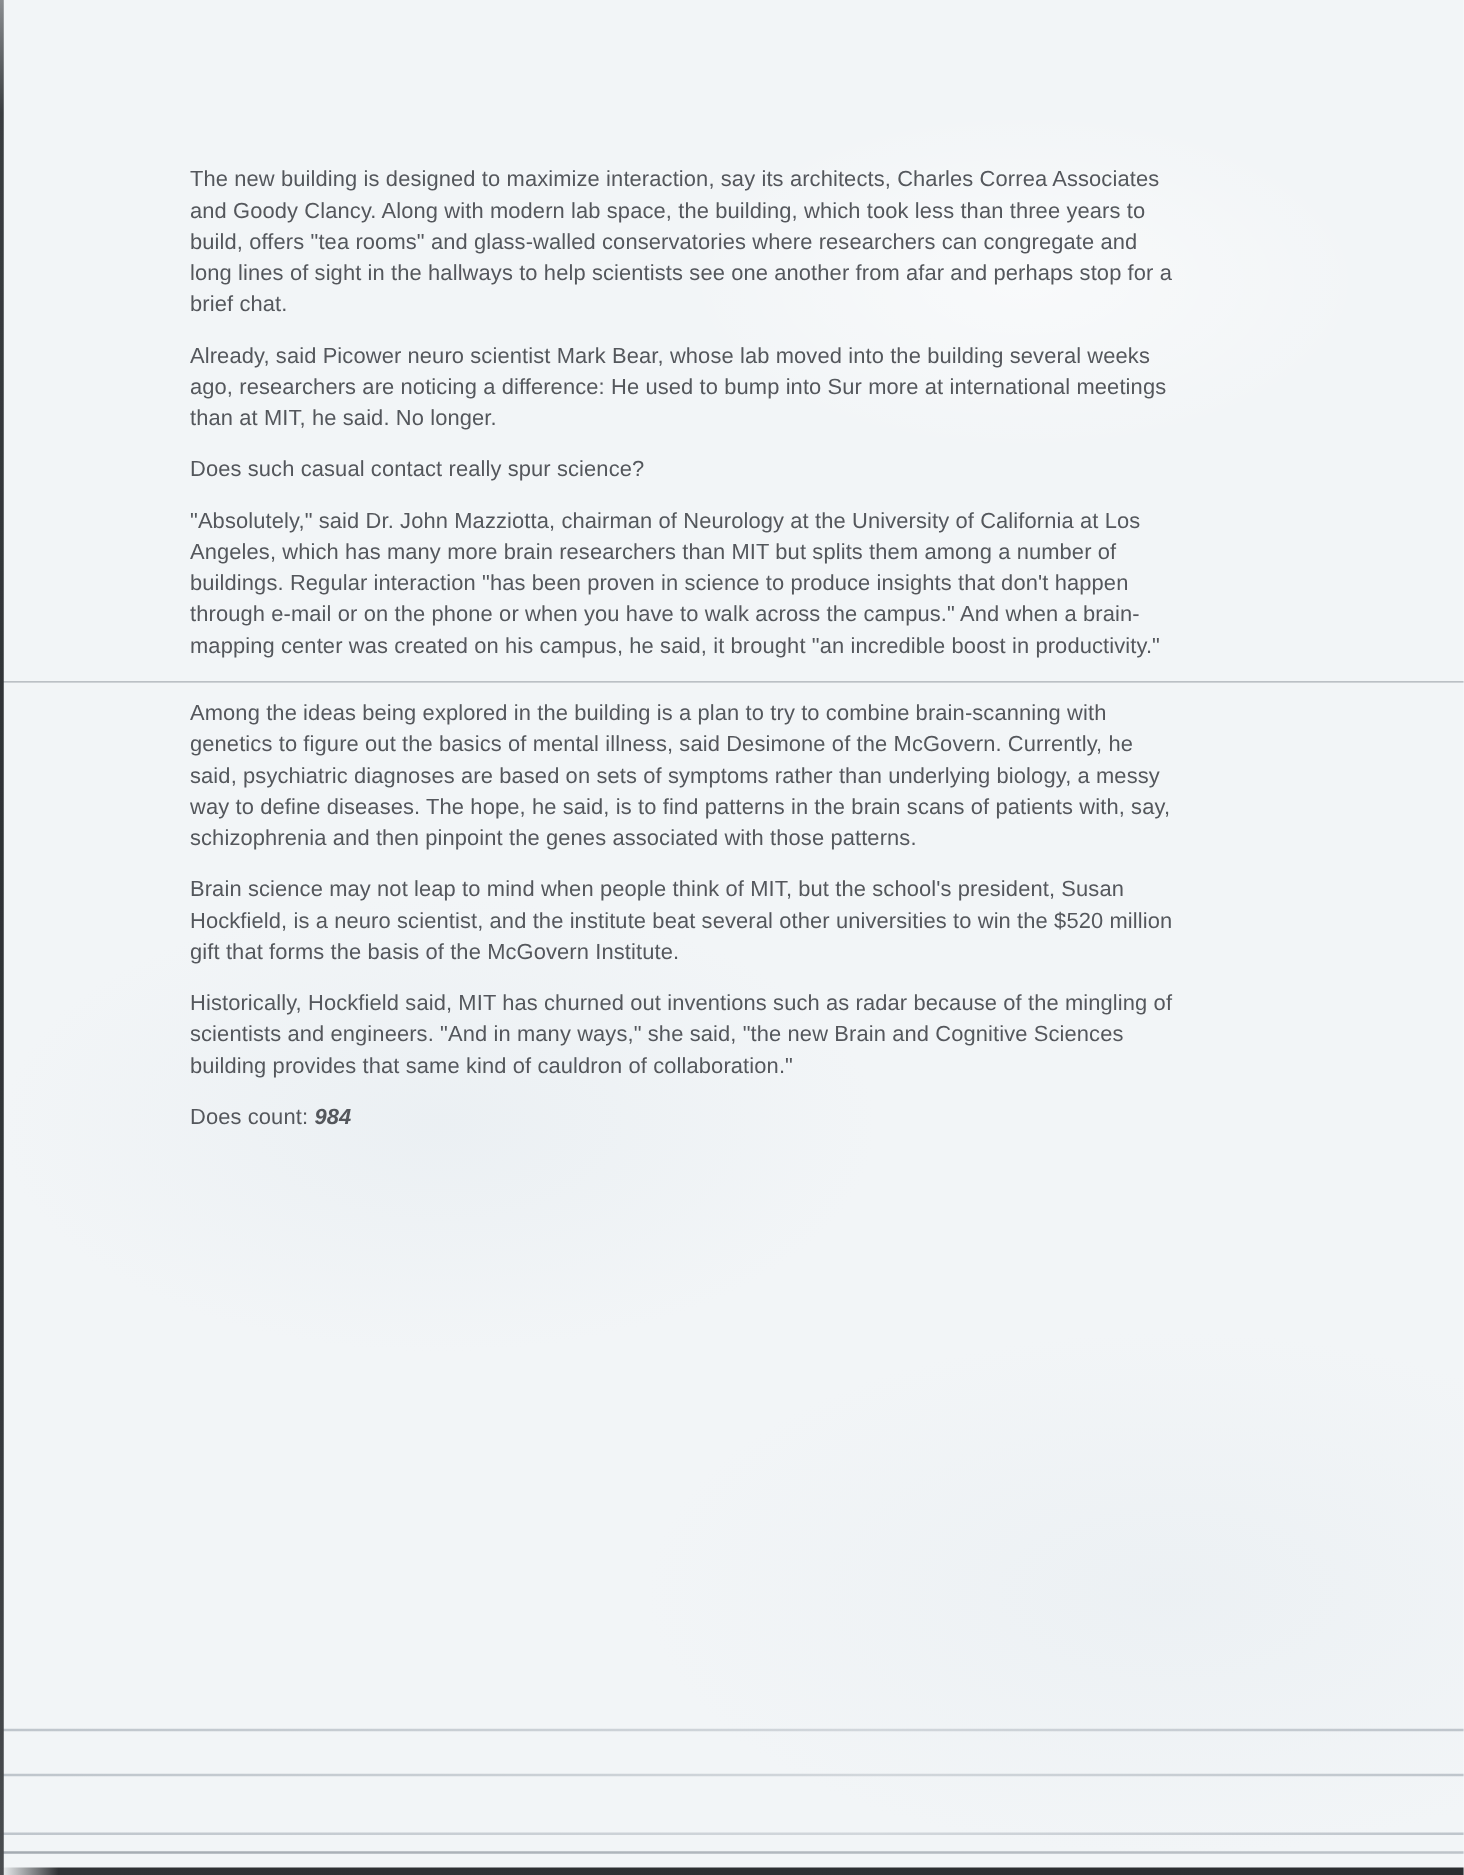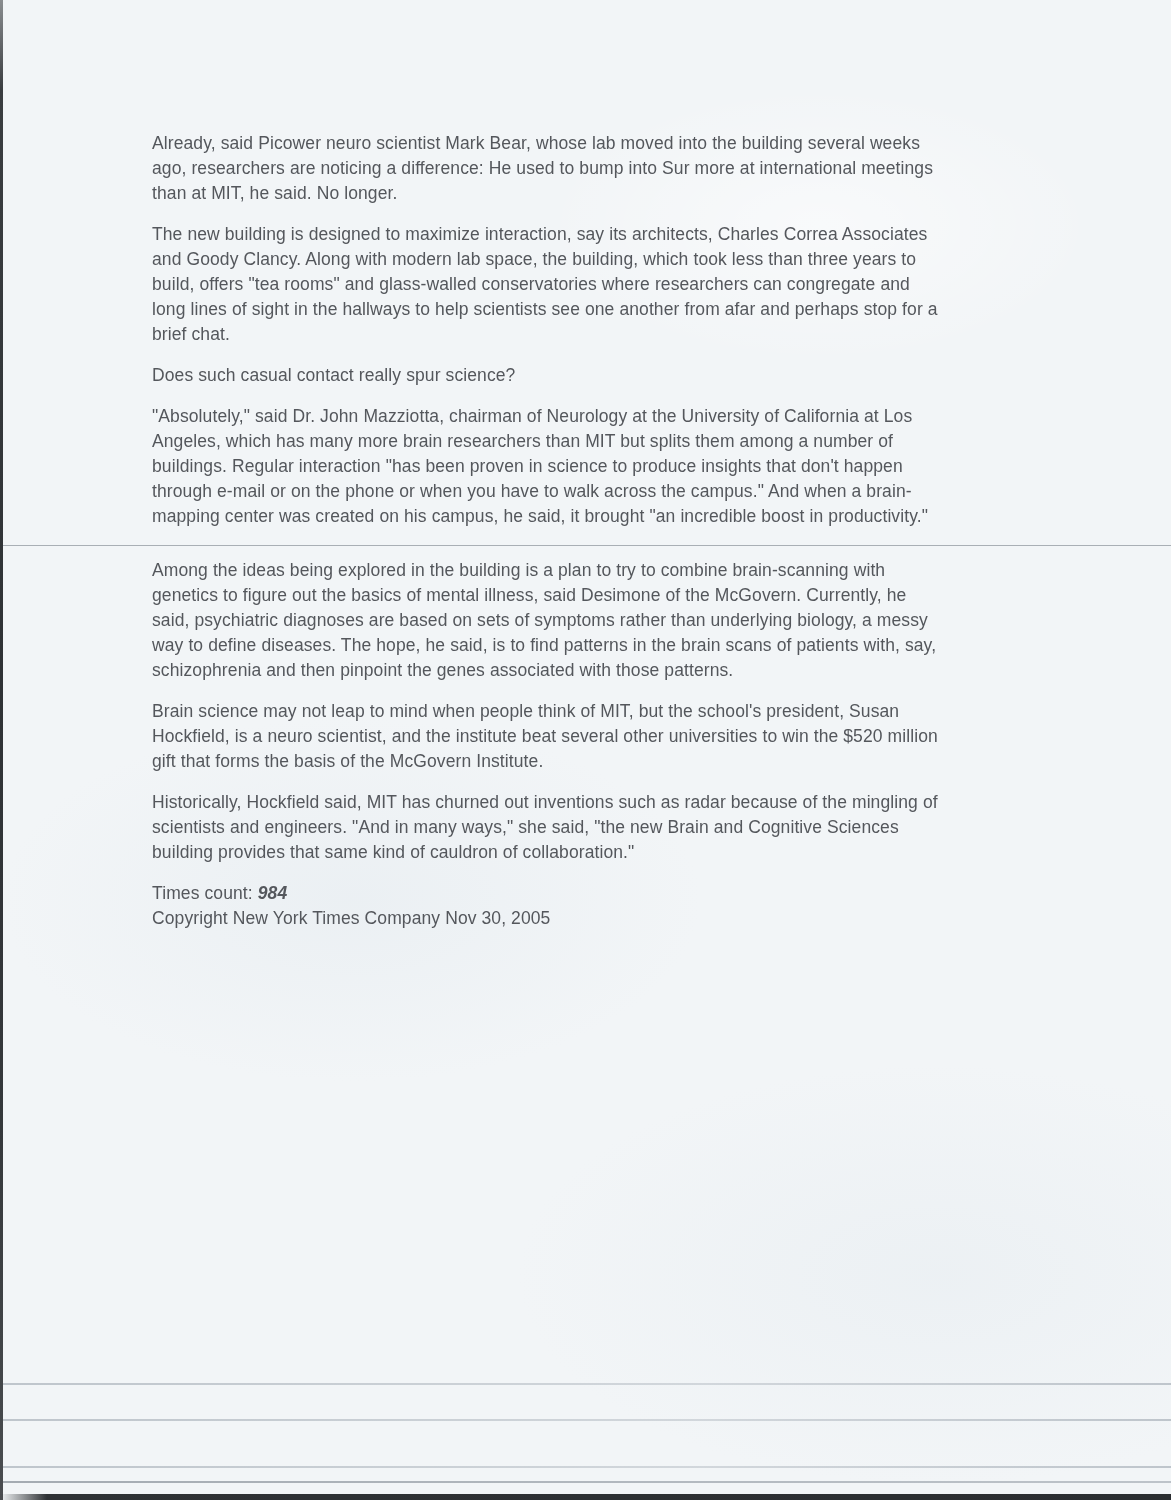--- a/index.html
+++ b/index.html
@@ -67,28 +67,28 @@
   .scan-streak.s3 { top: 1466px; }
   .scan-streak.s4 { top: 1481px; background: linear-gradient(90deg, rgba(160,167,174,0.95), rgba(176,183,190,0.8)); }
 </style>
 </head>
 <body>
 
 <div class="page">
 
   <div class="article">
     <div>
-        <p class="para">Already, said Picower neuro scientist Mark Bear, whose lab moved into the building several weeks
-ago, researchers are noticing a difference: He used to bump into Sur more at international meetings
-than at MIT, he said. No longer.</p>
         <p class="para">The new building is designed to maximize interaction, say its architects, Charles Correa Associates
 and Goody Clancy. Along with modern lab space, the building, which took less than three years to
 build, offers "tea rooms" and glass-walled conservatories where researchers can congregate and
 long lines of sight in the hallways to help scientists see one another from afar and perhaps stop for a
 brief chat.</p>
+        <p class="para">Already, said Picower neuro scientist Mark Bear, whose lab moved into the building several weeks
+ago, researchers are noticing a difference: He used to bump into Sur more at international meetings
+than at MIT, he said. No longer.</p>
         <p class="para">Does such casual contact really spur science?</p>
         <p class="para">"Absolutely," said Dr. John Mazziotta, chairman of Neurology at the University of California at Los
 Angeles, which has many more brain researchers than MIT but splits them among a number of
 buildings. Regular interaction "has been proven in science to produce insights that don't happen
 through e-mail or on the phone or when you have to walk across the campus." And when a brain-
 mapping center was created on his campus, he said, it brought "an incredible boost in productivity."</p>
       </div>
 
     <div class="fold-line"></div>
 
@@ -101,23 +101,22 @@
         <p class="para">Brain science may not leap to mind when people think of MIT, but the school's president, Susan
 Hockfield, is a neuro scientist, and the institute beat several other universities to win the $520 million
 gift that forms the basis of the McGovern Institute.</p>
         <p class="para">Historically, Hockfield said, MIT has churned out inventions such as radar because of the mingling of
 scientists and engineers. "And in many ways," she said, "the new Brain and Cognitive Sciences
 building provides that same kind of cauldron of collaboration."</p>
       </div>
 
     <div class="footer-block">
       <div class="footer-line">
-        <span>Times count:</span><span class="word-count-value">984</span>
+        <span>Does count:</span><span class="word-count-value">984</span>
       </div>
-      <div class="footer-line">Copyright New York Times Company Nov 30, 2005</div>
     </div>
   </div>
 
   <div class="scan-streak s1"></div>
   <div class="scan-streak s2"></div>
   <div class="scan-streak s3"></div>
   <div class="scan-streak s4"></div>
   <div class="left-scan-edge"></div>
   <div class="bottom-scan-edge"></div>
 

